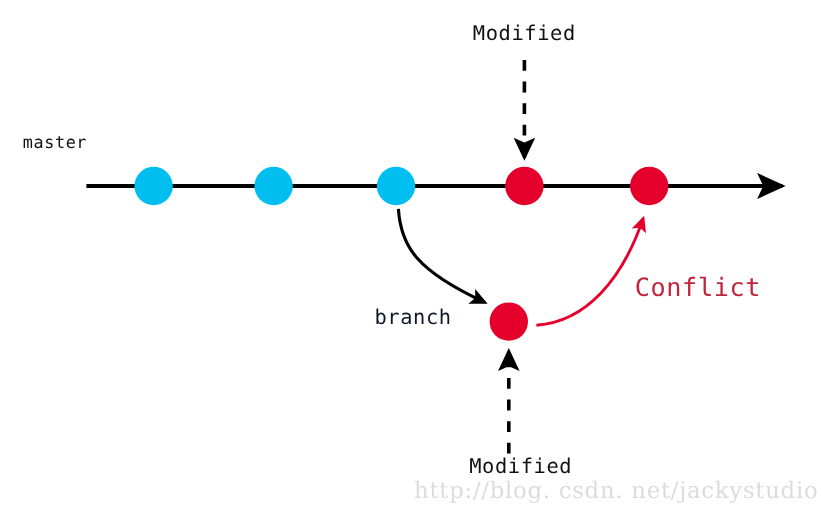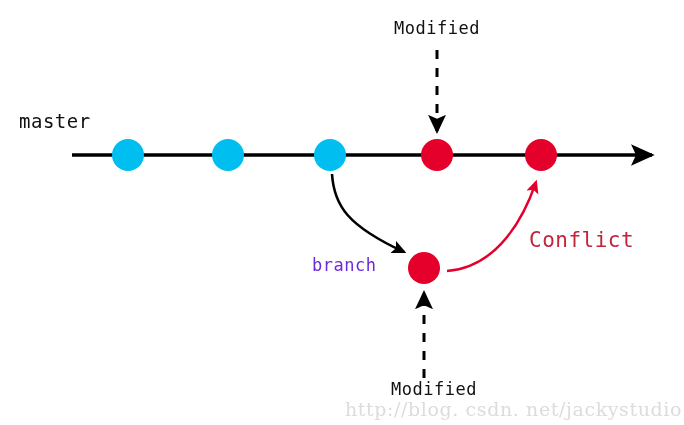--- a/index.html
+++ b/index.html
@@ -27,29 +27,29 @@
   }
   .lbl {
     position: absolute;
     white-space: nowrap;
     font-family: "DejaVu Sans Mono", monospace;
     line-height: 1;
   }
   .lbl-master {
     left: 19px;
     top: 112px;
-    font-size: 19px;
+    font-size: 14px;
     color: #111111;
     letter-spacing: 0.5px;
   }
   .lbl-branch {
     left: 312px;
     top: 257px;
     font-size: 17px;
-    color: #6d28d9;
+    color: #0f172a;
     letter-spacing: 0.5px;
   }
   .lbl-modified-top {
     left: 394px;
     top: 20px;
     font-size: 17px;
     color: #111111;
     letter-spacing: 0.5px;
   }
   .lbl-modified-bottom {

